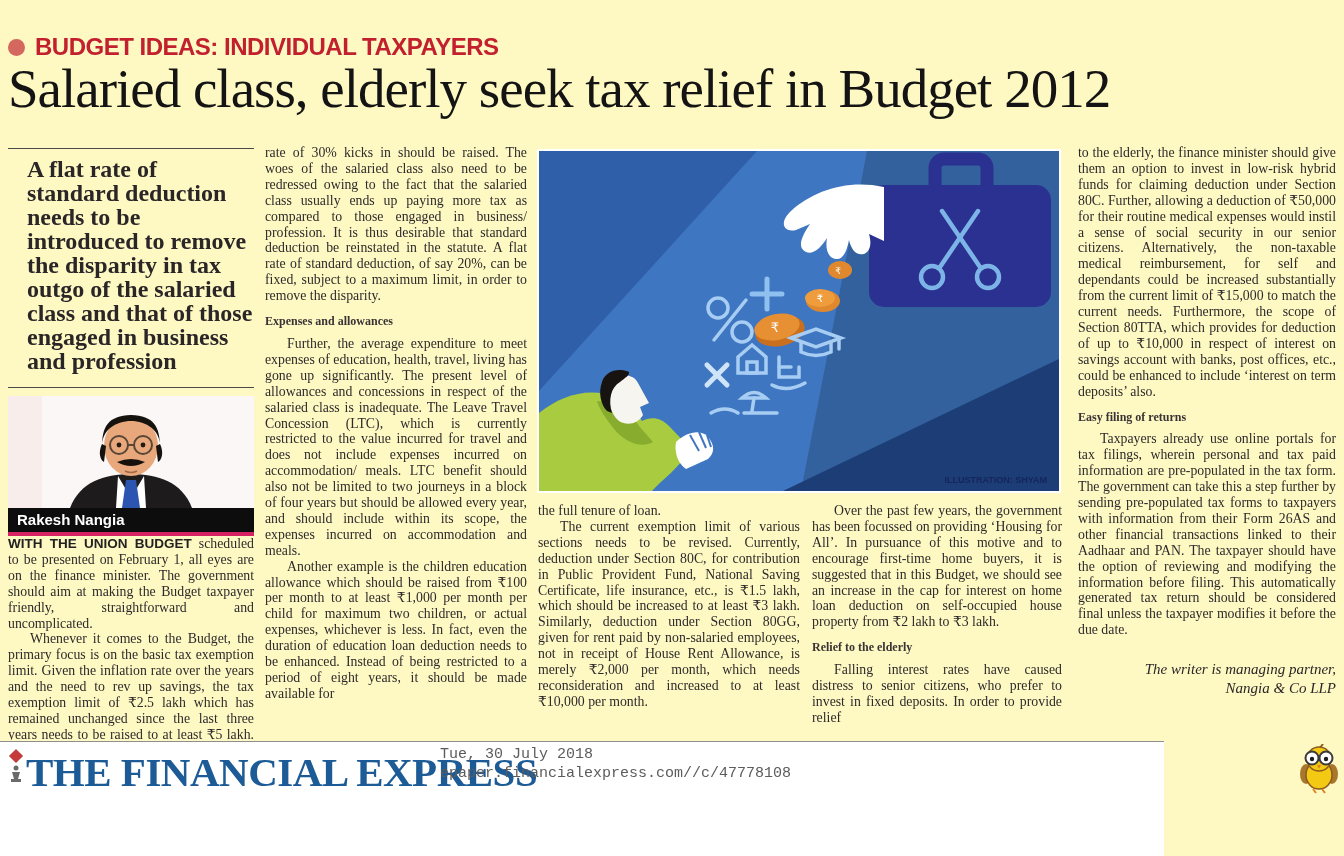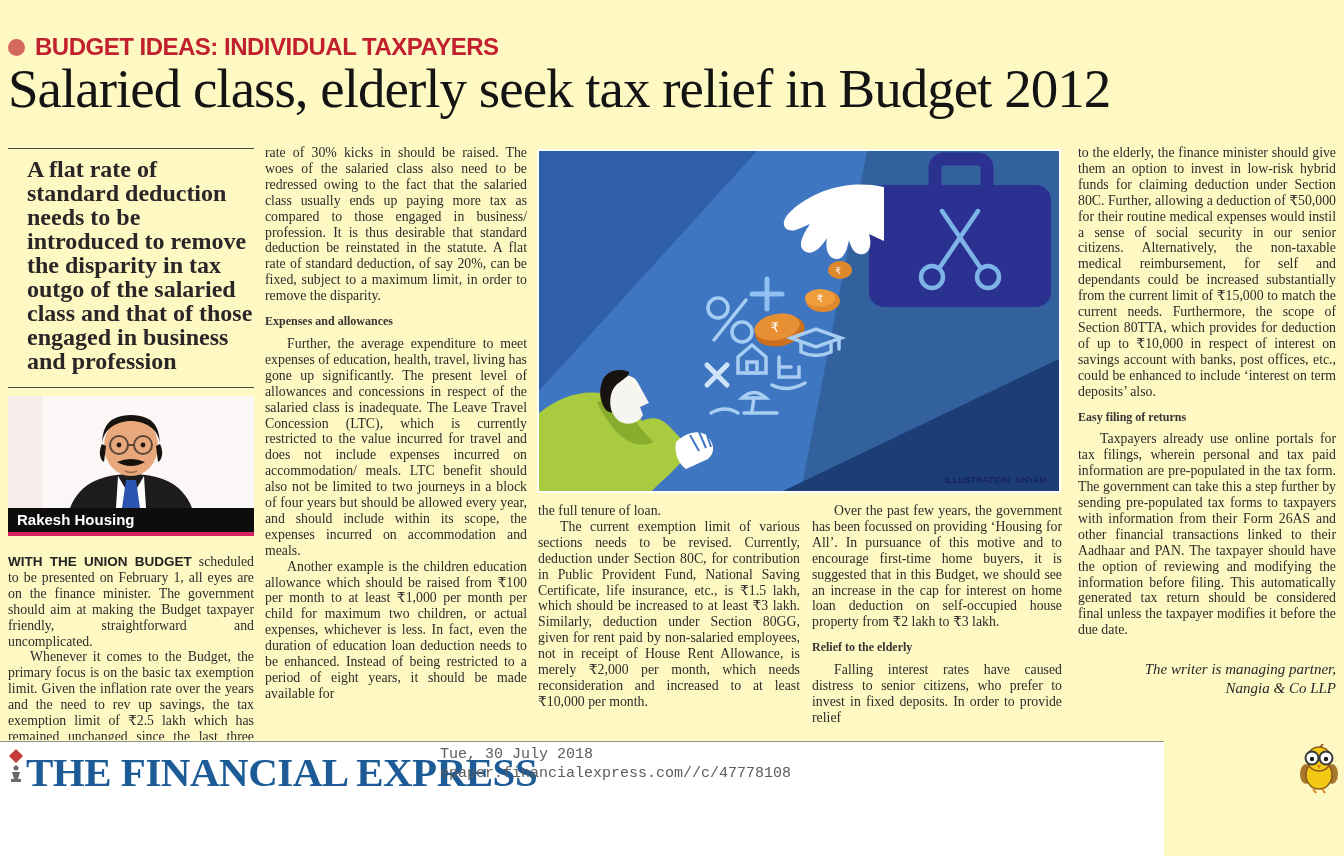--- a/index.html
+++ b/index.html
@@ -21,21 +21,21 @@
   .subhead { font-size:12px; color:#3a3335; margin:10px 0 6px 0; font-weight:bold; }
 
   
   .col1 { left:8px; top:148px; width:246px; height:592px; }
   .rule { border-top:1.6px solid #4a4a4a; }
   .standfirst { font-weight:bold; font-size:24px; line-height:24px; color:#2a2527; padding:8px 0 14px 0;margin-left:19px; }
   .photo-box { margin-top:8px; height:112px; position:relative; background:#f9edec; }
   .photo-box svg { position:absolute; left:0; top:0; }
   .caption-bar { background:#0d0d0d; color:#ffffff; font-family:"Liberation Sans","DejaVu Sans",sans-serif; font-weight:bold; font-size:15px; padding:3px 0 4px 9px; }
   .caption-underline { height:4px; background:#d62162; }
-  .col1-body { margin-top:18px; }
+  .col1-body { }
   .lead-in { font-family:"Liberation Sans","DejaVu Sans",sans-serif; font-weight:bold; font-size:13.5px; color:#222; }
 
   
   .col2 { left:265px; top:145px; width:262px; height:596px; }
   
   .col3 { left:538px; top:503px; width:262px; height:238px; }
   .col4 { left:812px; top:503px; width:250px; height:238px; }
   
   .col5 { left:1078px; top:145px; width:258px; height:600px; }
   .byline { font-style:italic; text-align:right; font-size:15px; line-height:19px; margin-top:22px; color:#2b2628; }
@@ -79,21 +79,21 @@
         <path d="M152,48 C156,56 154,64 150,66 L148,50 Z" fill="#16130f"></path>
         <circle cx="111" cy="49" r="9" fill="none" stroke="#5a4636" stroke-width="2"></circle>
         <circle cx="135" cy="49" r="9" fill="none" stroke="#5a4636" stroke-width="2"></circle>
         <line x1="120" y1="49" x2="126" y2="49" stroke="#5a4636" stroke-width="2"></line>
         <circle cx="111" cy="49" r="2.4" fill="#241a12"></circle>
         <circle cx="135" cy="49" r="2.4" fill="#241a12"></circle>
         <path d="M109,66 Q123,60 137,66 Q123,74 109,66 Z" fill="#17110c"></path>
         <path d="M117,75 Q123,78 129,75" stroke="#a06a48" stroke-width="1.6" fill="none"></path>
       </svg>
     </div>
-    <div class="caption-bar">Rakesh Housing</div>
+    <div class="caption-bar">Rakesh Nangia</div>
     <div class="caption-underline"></div>
     <div class="body-text col1-body">
       <p><span class="lead-in">WITH THE UNION BUDGET</span><span> scheduled to be presented on February 1, all eyes are on the finance minister. The government should aim at making the Budget taxpayer friendly, straightforward and uncomplicated.</span></p>
       <p class="indent">Whenever it comes to the Budget, the primary focus is on the basic tax exemption limit. Given the inflation rate over the years and the need to rev up savings, the tax exemption limit of ₹2.5 lakh which has remained unchanged since the last three years needs to be raised to at least ₹5 lakh. Consequently, the slab at which the highest</p>
     </div>
   </div>
 
   <div class="col col2 body-text">
     <p>rate of 30% kicks in should be raised. The woes of the salaried class also need to be redressed owing to the fact that the salaried class usually ends up paying more tax as compared to those engaged in business/ profession. It is thus desirable that standard deduction be reinstated in the statute. A flat rate of standard deduction, of say 20%, can be fixed, subject to a maximum limit, in order to remove the disparity.</p>
     <h2 class="subhead">Expenses and allowances</h2>

